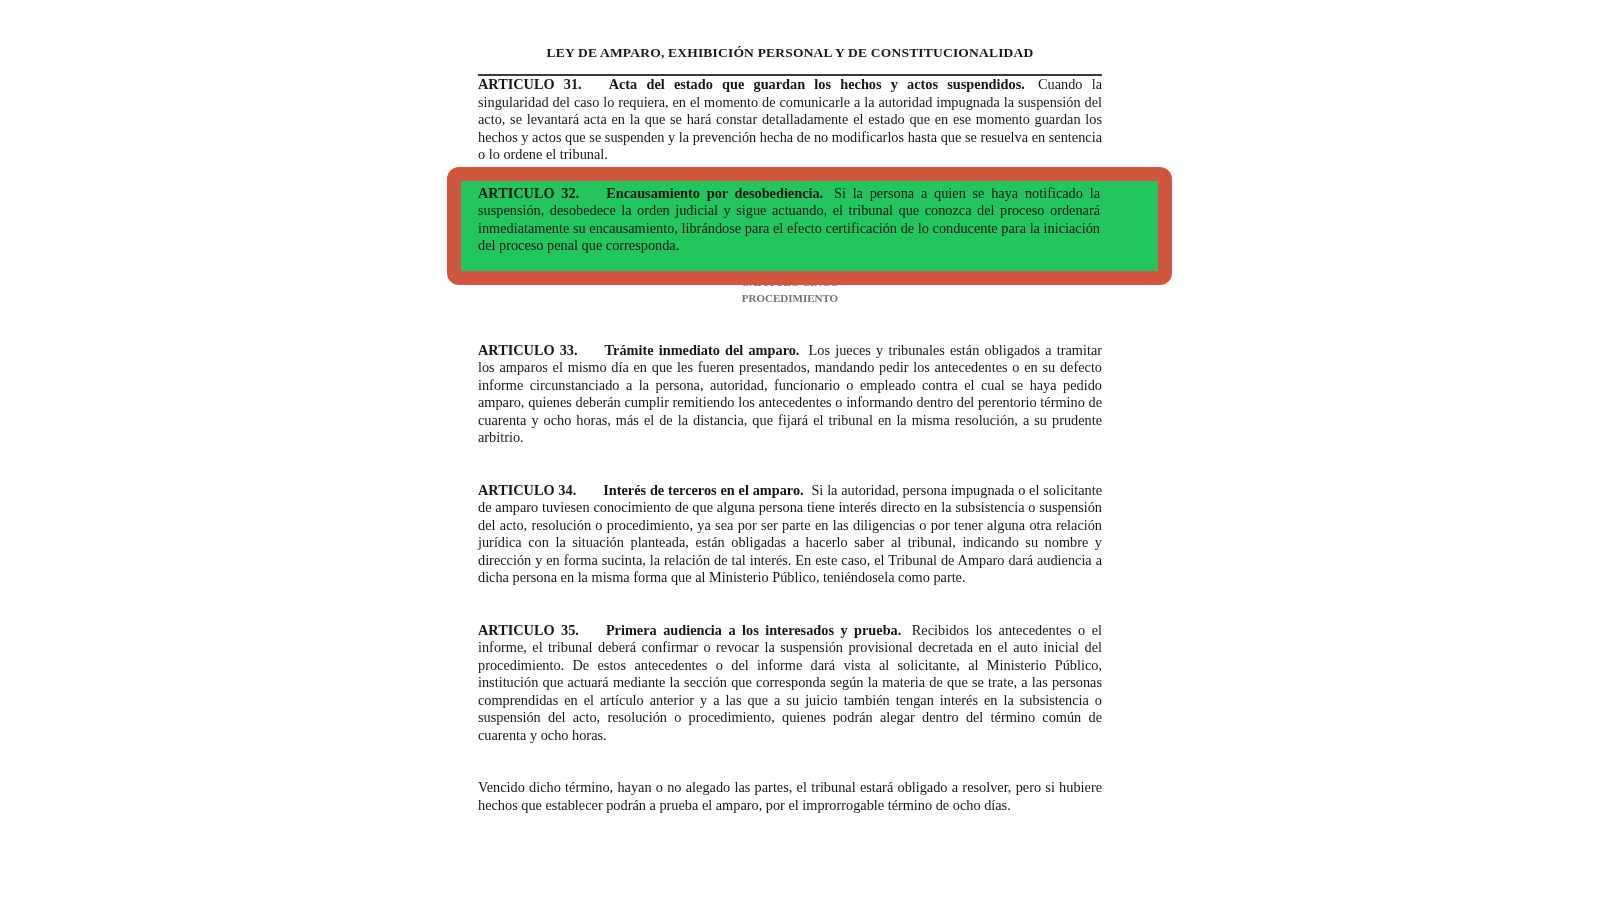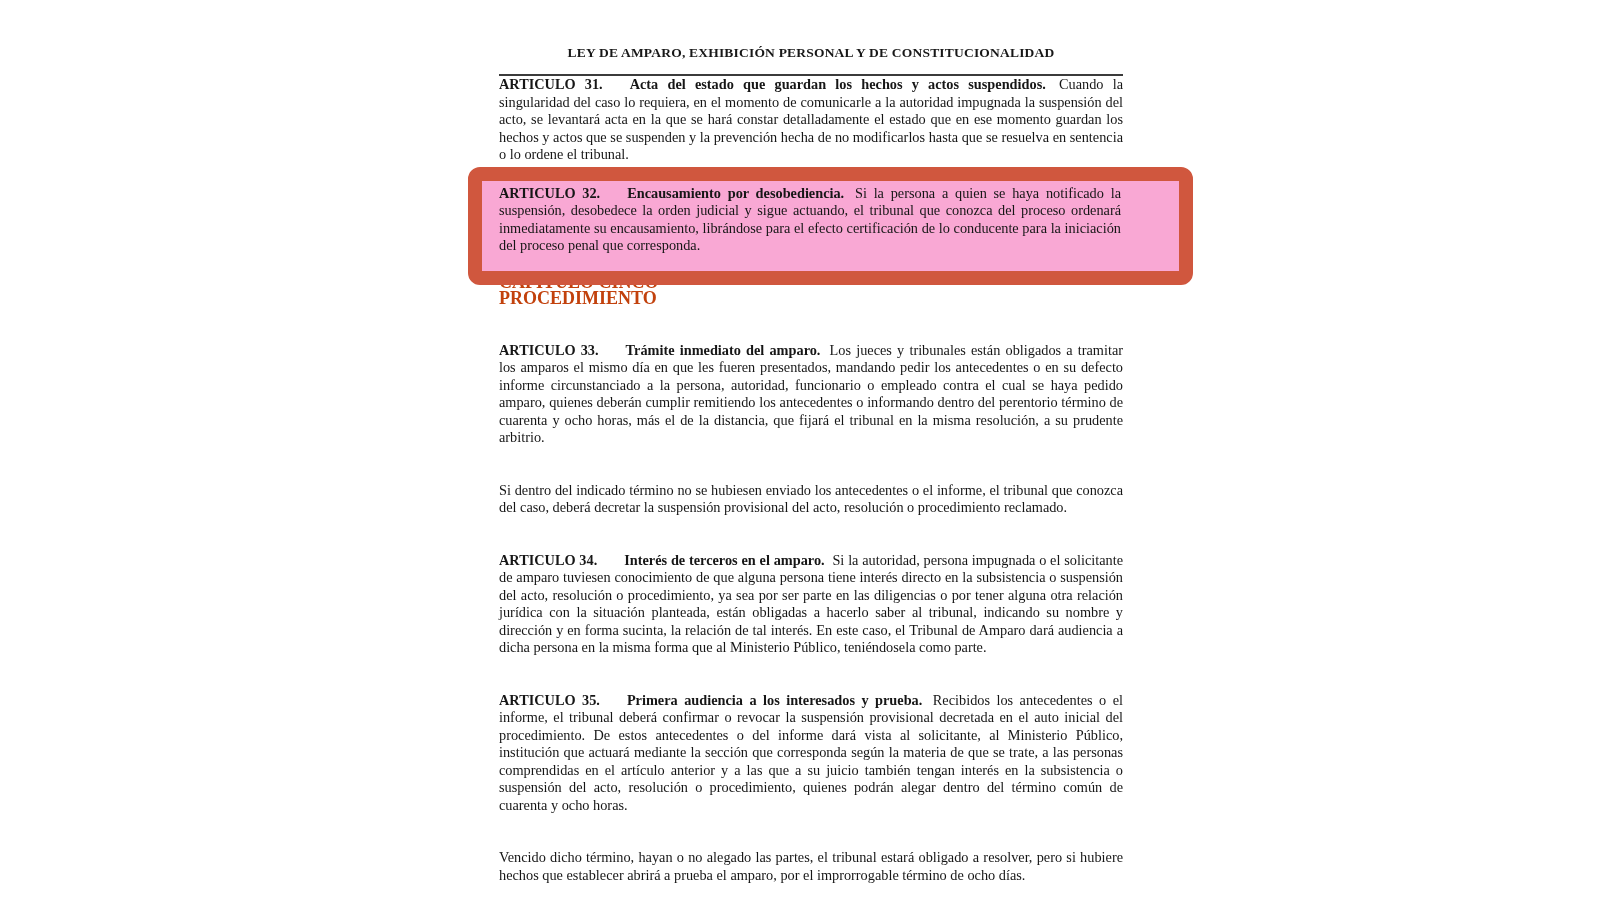--- a/index.html
+++ b/index.html
@@ -5,21 +5,21 @@
   * { margin: 0; padding: 0; box-sizing: border-box; }
   html, body {
     width: 1600px; height: 900px;
     background: #ffffff;
     font-family: "Liberation Serif", "DejaVu Serif", serif;
     color: #141414;
     overflow: hidden;
   }
   .doc {
     position: absolute;
-    left: 499px; top: 0;
+    left: 478px; top: 0;
     width: 624px;
     padding-top: 45px;
   }
   .doc-title {
     text-align: center;
     font-weight: bold;
     font-size: 13.5px;
     line-height: 16px;
     letter-spacing: 0.2px;
     color: #181818;
@@ -40,34 +40,34 @@
   .sent-gap { display: inline-block; width: 4px; }
   .mt-article { }
   .mt-block { margin-top: 35px; }
   
   .hl-box {
     position: relative;
     z-index: 2;
     margin-top: 3px;
     margin-left: -31px;
     width: 725px;
-    background: #f9a8d4;
+    background: #22c55e;
     border: 14px solid #D0573E;
     border-radius: 12px;
     padding: 4px 58px 16px 17px;
   }
   .chapter {
     position: relative;
     z-index: 1;
     margin-top: -11px;
-    text-align: left;
+    text-align: center;
     font-weight: bold;
-    font-size: 18px;
+    font-size: 11px;
     line-height: 16.5px;
-    color: #c2410c;
+    color: #737373;
   }
 </style>
 </head>
 <body>
 
 <div class="doc">
 
   <div class="doc-title">LEY DE AMPARO, EXHIBICIÓN PERSONAL Y DE CONSTITUCIONALIDAD</div>
   <div class="doc-rule"></div>
 
@@ -77,21 +77,20 @@
     <p class="para"><b class="art-num">ARTICULO 32.</b><span class="art-gap"></span><b class="art-heading">Encausamiento por desobediencia.</b><span class="sent-gap"></span> <span>Si la persona a quien se haya notificado la suspensión, desobedece la orden judicial y sigue actuando, el tribunal que conozca del proceso ordenará inmediatamente su encausamiento, librándose para el efecto certificación de lo conducente para la iniciación del proceso penal que corresponda.</span></p>
   </div>
 
   <div class="chapter">
     <div>CAPITULO CINCO</div>
     <div>PROCEDIMIENTO</div>
   </div>
 
   <p class="para mt-block"><b class="art-num">ARTICULO 33.</b><span class="art-gap"></span><b class="art-heading">Trámite inmediato del amparo.</b><span class="sent-gap"></span> <span>Los jueces y tribunales están obligados a tramitar los amparos el mismo día en que les fueren presentados, mandando pedir los antecedentes o en su defecto informe circunstanciado a la persona, autoridad, funcionario o empleado contra el cual se haya pedido amparo, quienes deberán cumplir remitiendo los antecedentes o informando dentro del perentorio término de cuarenta y ocho horas, más el de la distancia, que fijará el tribunal en la misma resolución, a su prudente arbitrio.</span></p>
 
-  <p class="para mt-block">Si dentro del indicado término no se hubiesen enviado los antecedentes o el informe, el tribunal que conozca del caso, deberá decretar la suspensión provisional del acto, resolución o procedimiento reclamado.</p>
 
   <p class="para mt-block"><b class="art-num">ARTICULO 34.</b><span class="art-gap"></span><b class="art-heading">Interés de terceros en el amparo.</b><span class="sent-gap"></span> <span>Si la autoridad, persona impugnada o el solicitante de amparo tuviesen conocimiento de que alguna persona tiene interés directo en la subsistencia o suspensión del acto, resolución o procedimiento, ya sea por ser parte en las diligencias o por tener alguna otra relación jurídica con la situación planteada, están obligadas a hacerlo saber al tribunal, indicando su nombre y dirección y en forma sucinta, la relación de tal interés.  En este caso, el Tribunal de Amparo dará audiencia a dicha persona en la misma forma que al Ministerio Público, teniéndosela como parte.</span></p>
 
   <p class="para mt-block"><b class="art-num">ARTICULO 35.</b><span class="art-gap"></span><b class="art-heading">Primera audiencia a los interesados y prueba.</b><span class="sent-gap"></span> <span>Recibidos los antecedentes o el informe, el tribunal deberá confirmar o revocar la suspensión provisional decretada en el auto inicial del procedimiento.  De estos antecedentes o del informe dará vista al solicitante, al Ministerio Público, institución que actuará mediante la sección que corresponda según la materia de que se trate, a las personas comprendidas en el artículo anterior y a las que a su juicio también tengan interés en la subsistencia o suspensión del acto, resolución o procedimiento, quienes podrán alegar dentro del término común de cuarenta y ocho horas.</span></p>
 
-  <p class="para mt-block">Vencido dicho término, hayan o no alegado las partes, el tribunal estará obligado a resolver, pero si hubiere hechos que establecer abrirá a prueba el amparo, por el improrrogable término de ocho días.</p>
+  <p class="para mt-block">Vencido dicho término, hayan o no alegado las partes, el tribunal estará obligado a resolver, pero si hubiere hechos que establecer podrán a prueba el amparo, por el improrrogable término de ocho días.</p>
 
 </div>
 
 </body></html>

